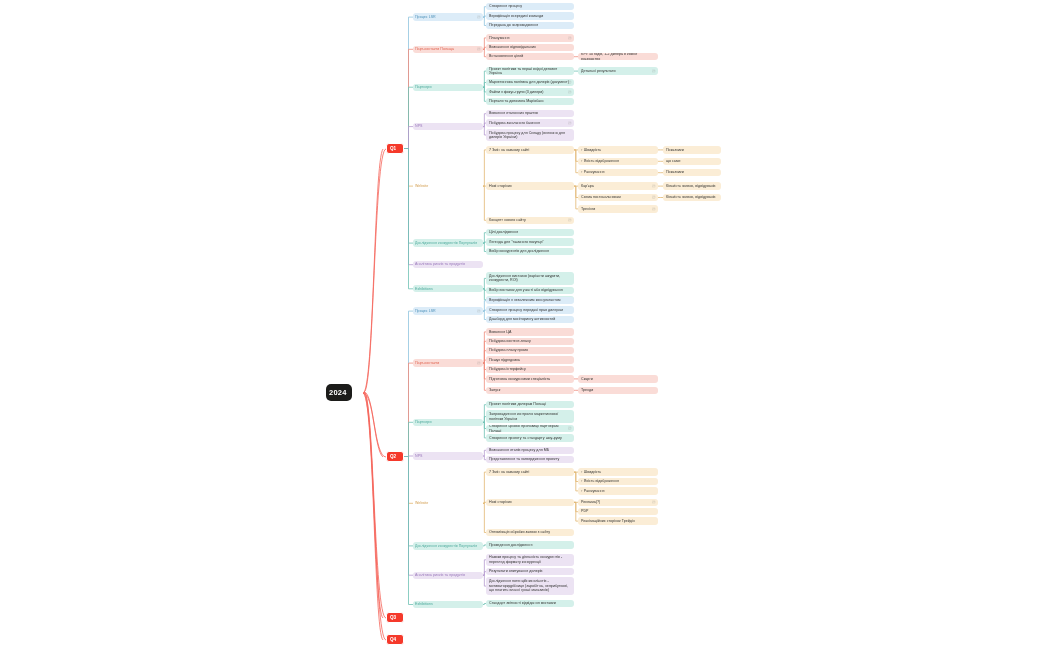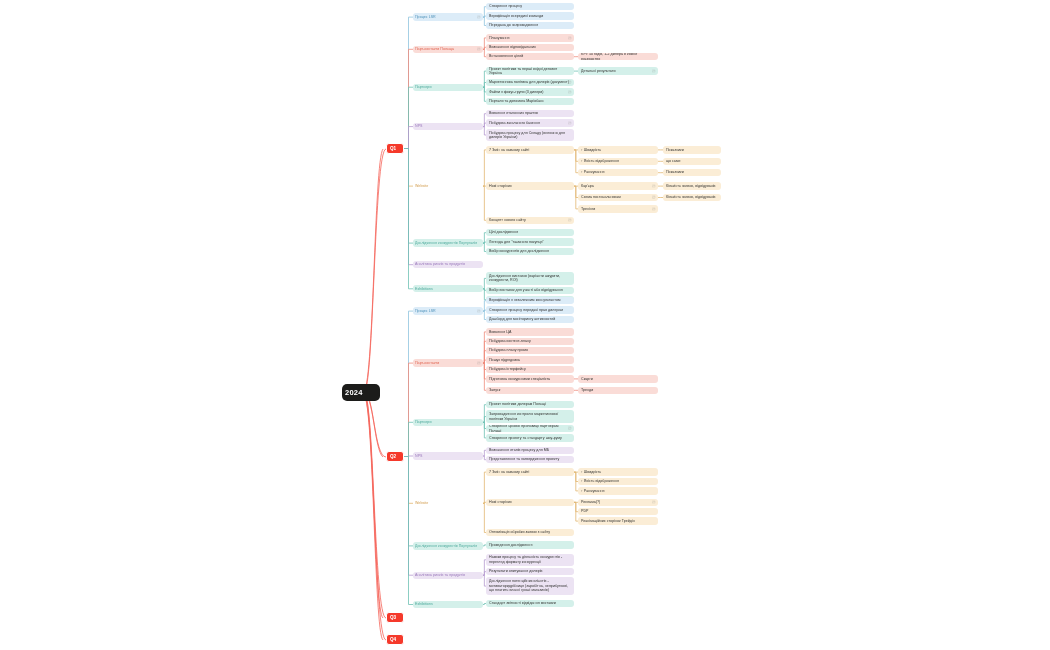--- a/index.html
+++ b/index.html
@@ -171,21 +171,21 @@
       <path d="M404 456.5 H408.5 V455.99999999999966 H413" fill="none" stroke="#b69ad0" stroke-width="0.8"></path>
       <path d="M404 456.5 H408.5 V503.29999999999956 H413" fill="none" stroke="#e2b871" stroke-width="0.8"></path>
       <path d="M404 456.5 H408.5 V545.8999999999995 H413" fill="none" stroke="#6fc2b4" stroke-width="0.8"></path>
       <path d="M404 456.5 H408.5 V575.1999999999995 H413" fill="none" stroke="#b69ad0" stroke-width="0.8"></path>
       <path d="M404 456.5 H408.5 V604.4999999999994 H413" fill="none" stroke="#6fc2b4" stroke-width="0.8"></path>
       <path d="M364 392 C 374 392 374 149 386 149" fill="none" stroke="#f5655a" stroke-width="0.8"></path>
       <path d="M364 392 C 374 392 374 457 386 457" fill="none" stroke="#f5655a" stroke-width="0.8"></path>
       <path d="M364 392 C 374 392 374 618 386 618" fill="none" stroke="#f5655a" stroke-width="0.8"></path>
       <path d="M364 392 C 374 392 374 640 386 640" fill="none" stroke="#f5655a" stroke-width="0.8"></path>
     </svg>
-<div class="node root" style="left: 342px; top: 384px; width: 38px; height: 17px; position: absolute;">
+<div class="node root" style="left: 326px; top: 384px; width: 26px; height: 17px; position: absolute;">
       <span class="txt">2024</span>
     </div>
     <div class="node c-blue" style="left: 486px; top: 3px; width: 88px; height: 7.4px; position: absolute;">
       <span class="txt">Створення процесу</span>
     </div>
     <div class="node c-blue" style="left: 486px; top: 12.4px; width: 88px; height: 7.4px; position: absolute;">
       <span class="txt">Верифікація всередині команди</span>
     </div>
     <div class="node c-blue" style="left: 486px; top: 21.8px; width: 88px; height: 7.4px; position: absolute;">
       <span class="txt">Передача до запровадження</span>

